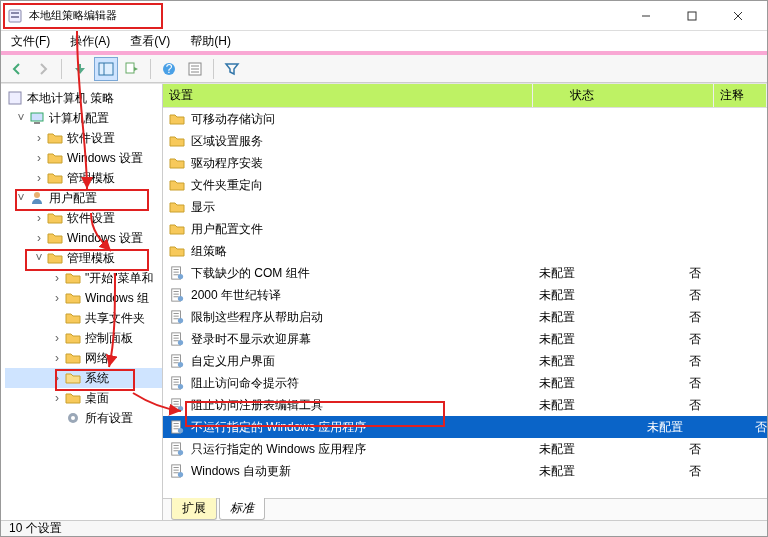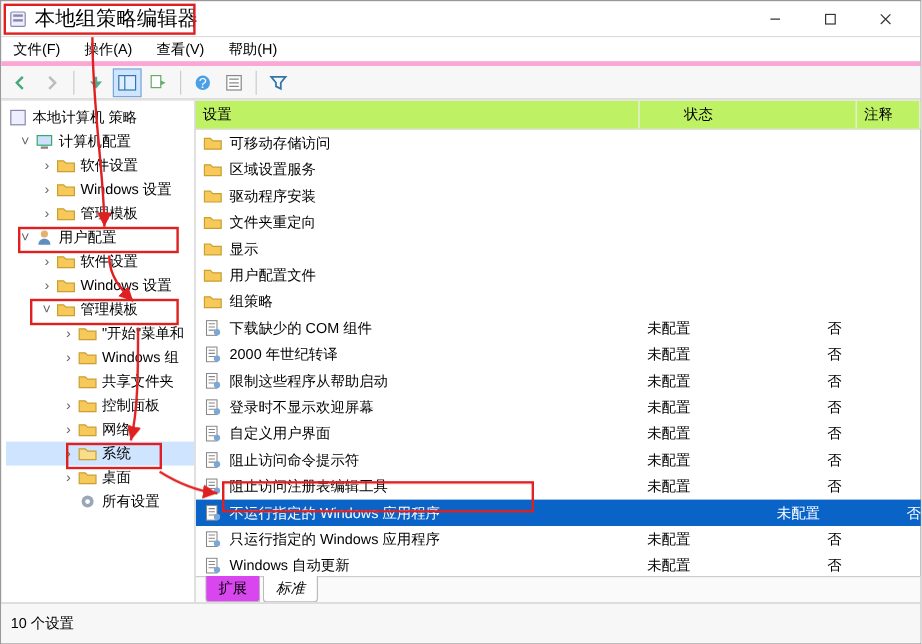--- a/index.html
+++ b/index.html
@@ -2,21 +2,21 @@
 <html><head>
 <meta charset="utf-8">
 <style>
 * { box-sizing: border-box; margin: 0; padding: 0; font-family: "Microsoft YaHei", "SimSun", Tahoma, sans-serif; font-size: 12px; }
 html, body { width: 768px; height: 537px; overflow: hidden; background: #fff; color: #000; }
 
 .window { width: 768px; height: 537px; border: 1px solid #999; display: flex; flex-direction: column; background: #fff; position: relative; }
 
 .title-bar { height: 30px; display: flex; align-items: center; padding: 0 6px; border-bottom: 1px solid #ddd; }
 .title-bar .icon { width: 16px; height: 16px; margin-right: 6px; }
-.title-bar .title-text { flex: 1; font-size: 17px; }
+.title-bar .title-text { flex: 1; font-size: 11px; }
 .title-bar .win-controls { display: flex; }
 .title-bar .win-btn { width: 46px; height: 28px; display: flex; align-items: center; justify-content: center; cursor: default; }
 .title-bar .win-btn svg { width: 10px; height: 10px; }
 
 .menu-bar { height: 24px; display: flex; align-items: center; padding: 0 4px; gap: 8px; border-bottom: 4px solid #f9a8d4; }
 .menu-item { padding: 2px 6px; cursor: default; }
 
 .toolbar { height: 28px; display: flex; align-items: center; padding: 2px 4px; gap: 2px; border-bottom: 1px solid #ccc; background: #f7f7f7; }
 .tool-sep { width: 1px; height: 20px; background: #ccc; margin: 0 4px; }
 .tool-btn { width: 24px; height: 24px; display: flex; align-items: center; justify-content: center; border: 1px solid transparent; }
@@ -45,24 +45,24 @@
 .list-row { height: 22px; display: flex; align-items: center; cursor: default; }
 .list-row .cell-name { flex: 0 0 370px; display: flex; align-items: center; padding-left: 6px; }
 .list-row .cell-state { flex: 0 0 150px; padding-left: 6px; }
 .list-row .cell-note { flex: 1; padding-left: 6px; }
 .list-row.selected { background: #0a64c8; color: #ffffff; text-align: right; }
 .list-row.selected .setting-svg path { fill: #fff; }
 .item-icon { width: 16px; height: 16px; margin-right: 6px; display: inline-flex; align-items: center; justify-content: center; }
 .setting-svg { width: 14px; height: 14px; }
 
 .tabs-row { height: 22px; border-top: 1px solid #ccc; display: flex; align-items: center; padding-left: 8px; gap: 2px; background: #fafafa; }
-.tab { padding: 2px 10px; border: 1px solid #bbb; border-top: none; border-radius: 0 0 3px 3px; background: #d946ef; cursor: default; position: relative; top: -1px; }
+.tab { padding: 2px 10px; border: 1px solid #bbb; border-top: none; border-radius: 0 0 3px 3px; background: #fef9c3; cursor: default; position: relative; top: -1px; }
 .tab.active { background: #fff; font-style: italic; }
 
-.status-bar { height: 34px; border-top: 1px solid #ccc; display: flex; align-items: center; padding-left: 8px; background: #f7f7f7; }
+.status-bar { height: 16px; border-top: 1px solid #ccc; display: flex; align-items: center; padding-left: 8px; background: #f7f7f7; }
 .anno-box { border: 2px solid #e02020; position: absolute; }
 .anno-arrow { position: absolute; }
 
 
 .tree-pane::-webkit-scrollbar, .list-body::-webkit-scrollbar { width: 16px; height: 16px; }
 .tree-pane::-webkit-scrollbar-thumb, .list-body::-webkit-scrollbar-thumb { background: #c8c8c8; }
 .tree-pane::-webkit-scrollbar-track, .list-body::-webkit-scrollbar-track { background: #f0f0f0; }
 </style>
 </head>
 <body>

